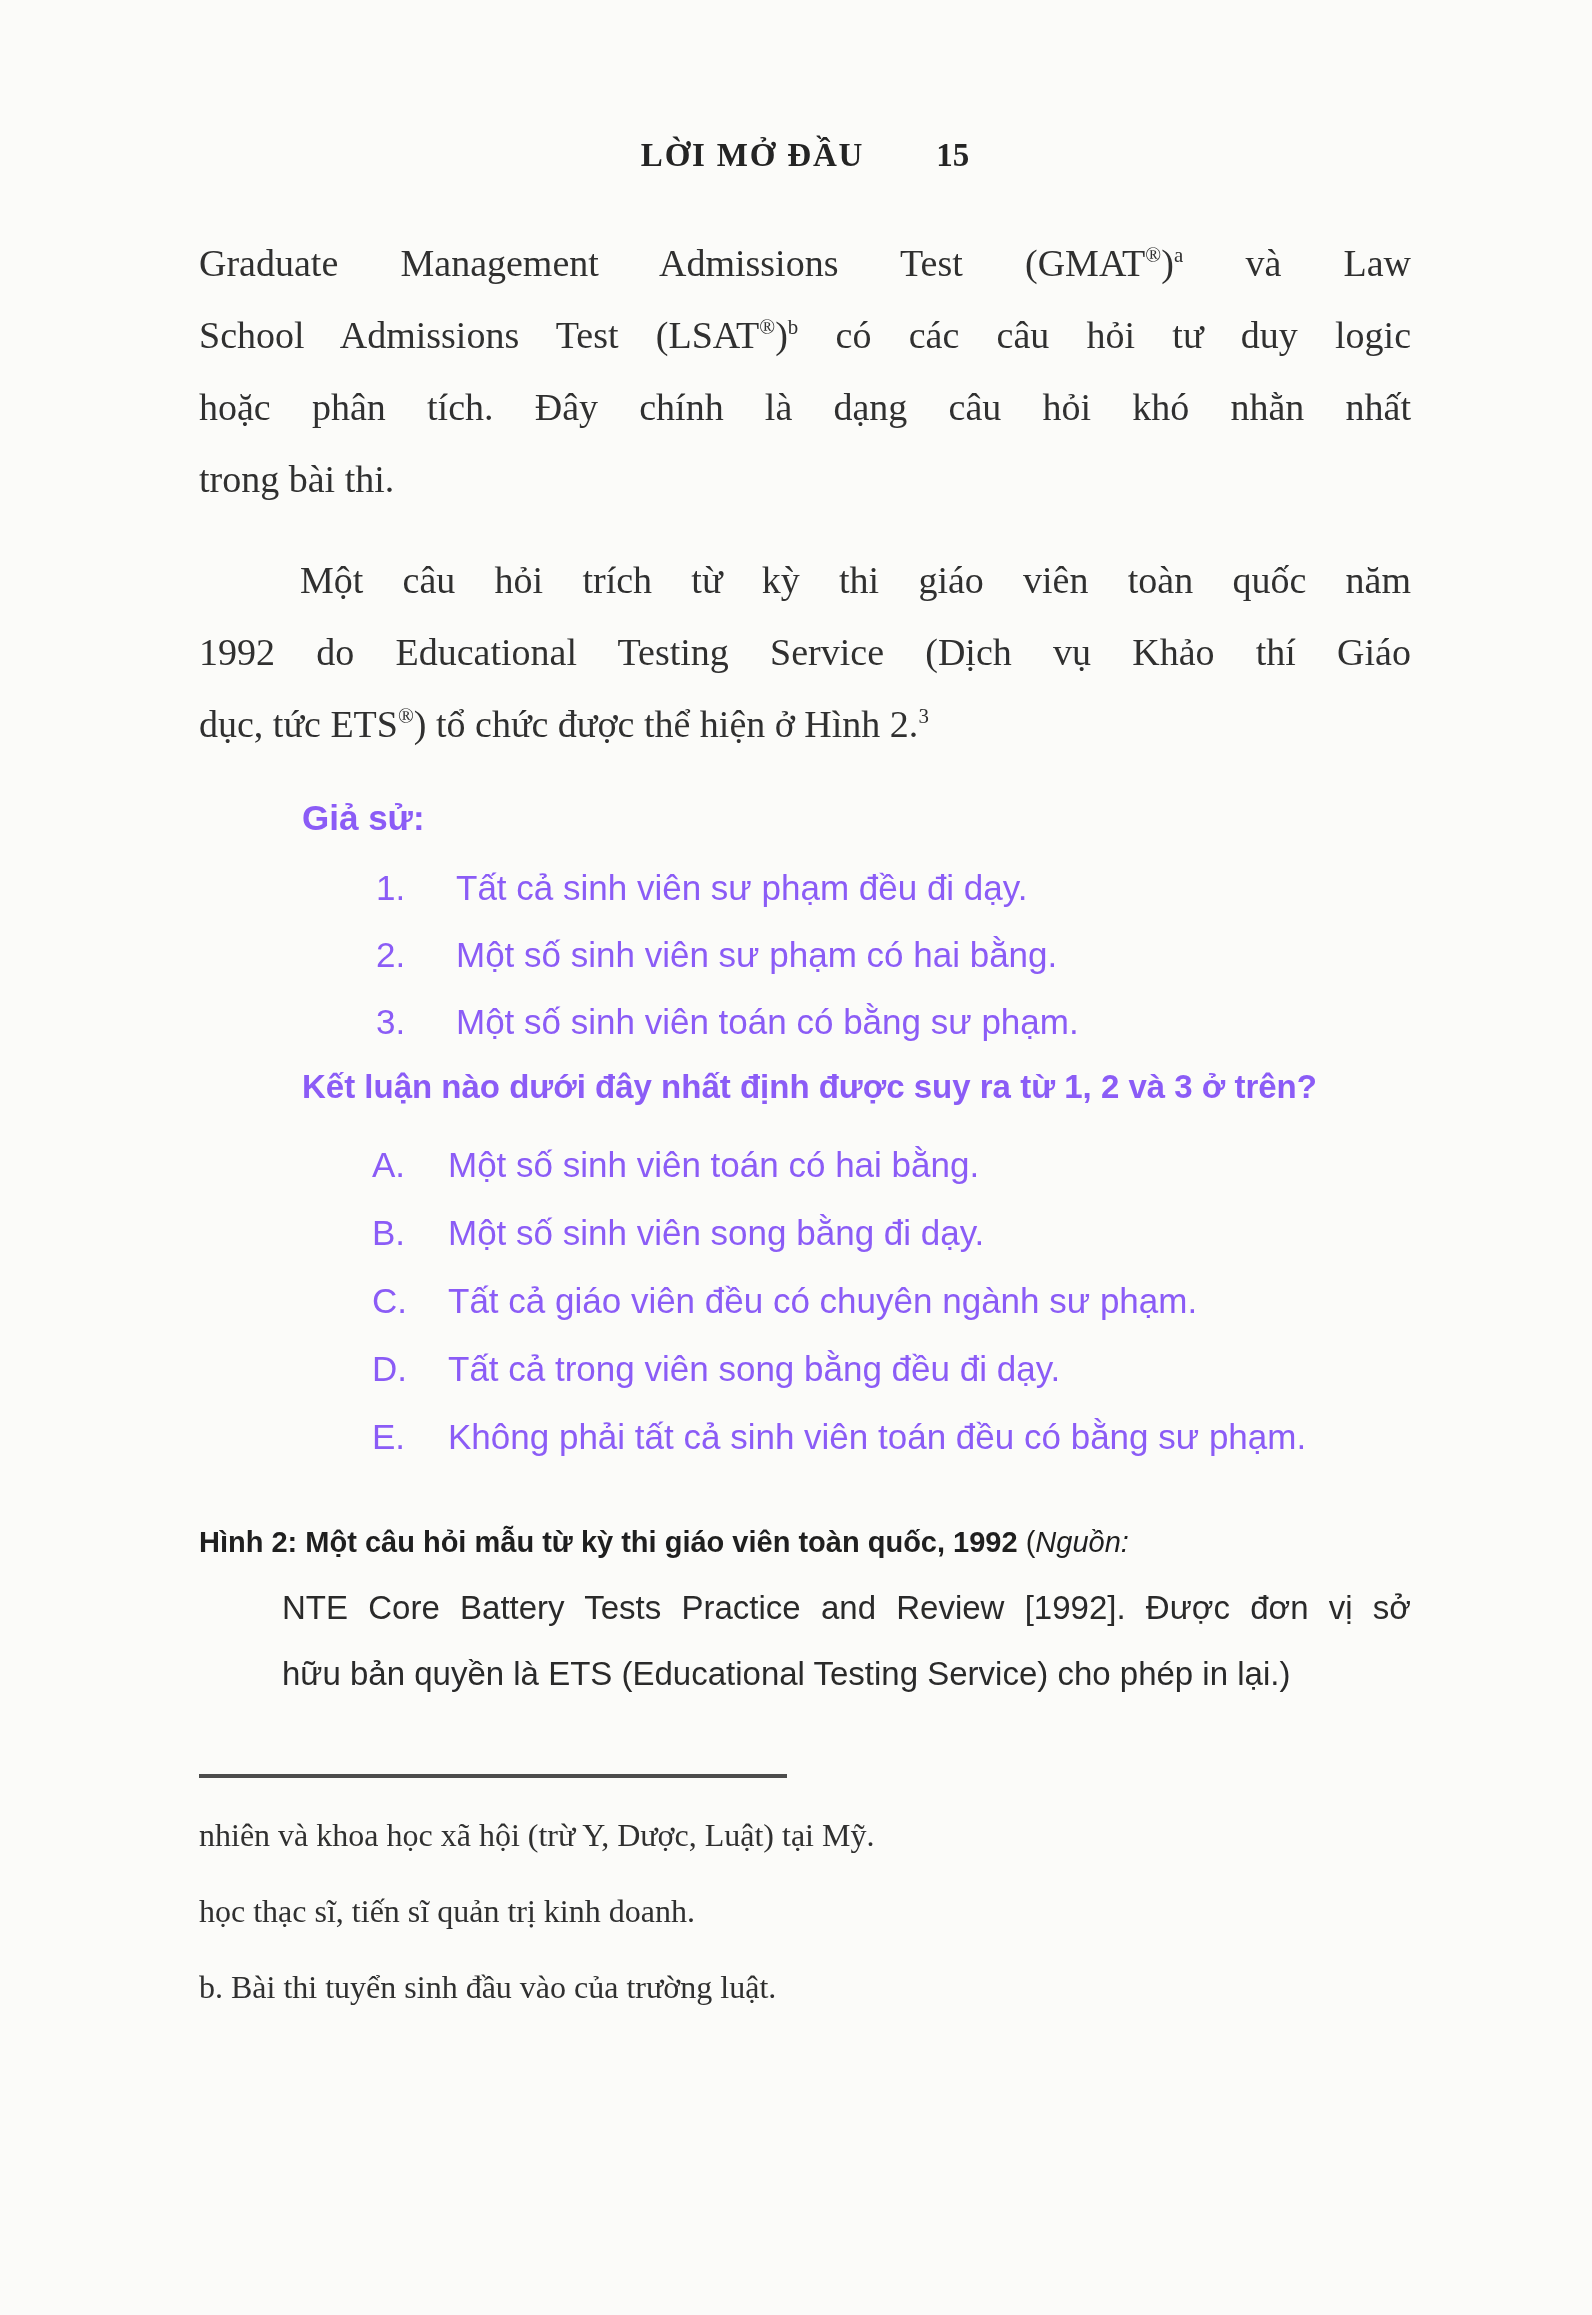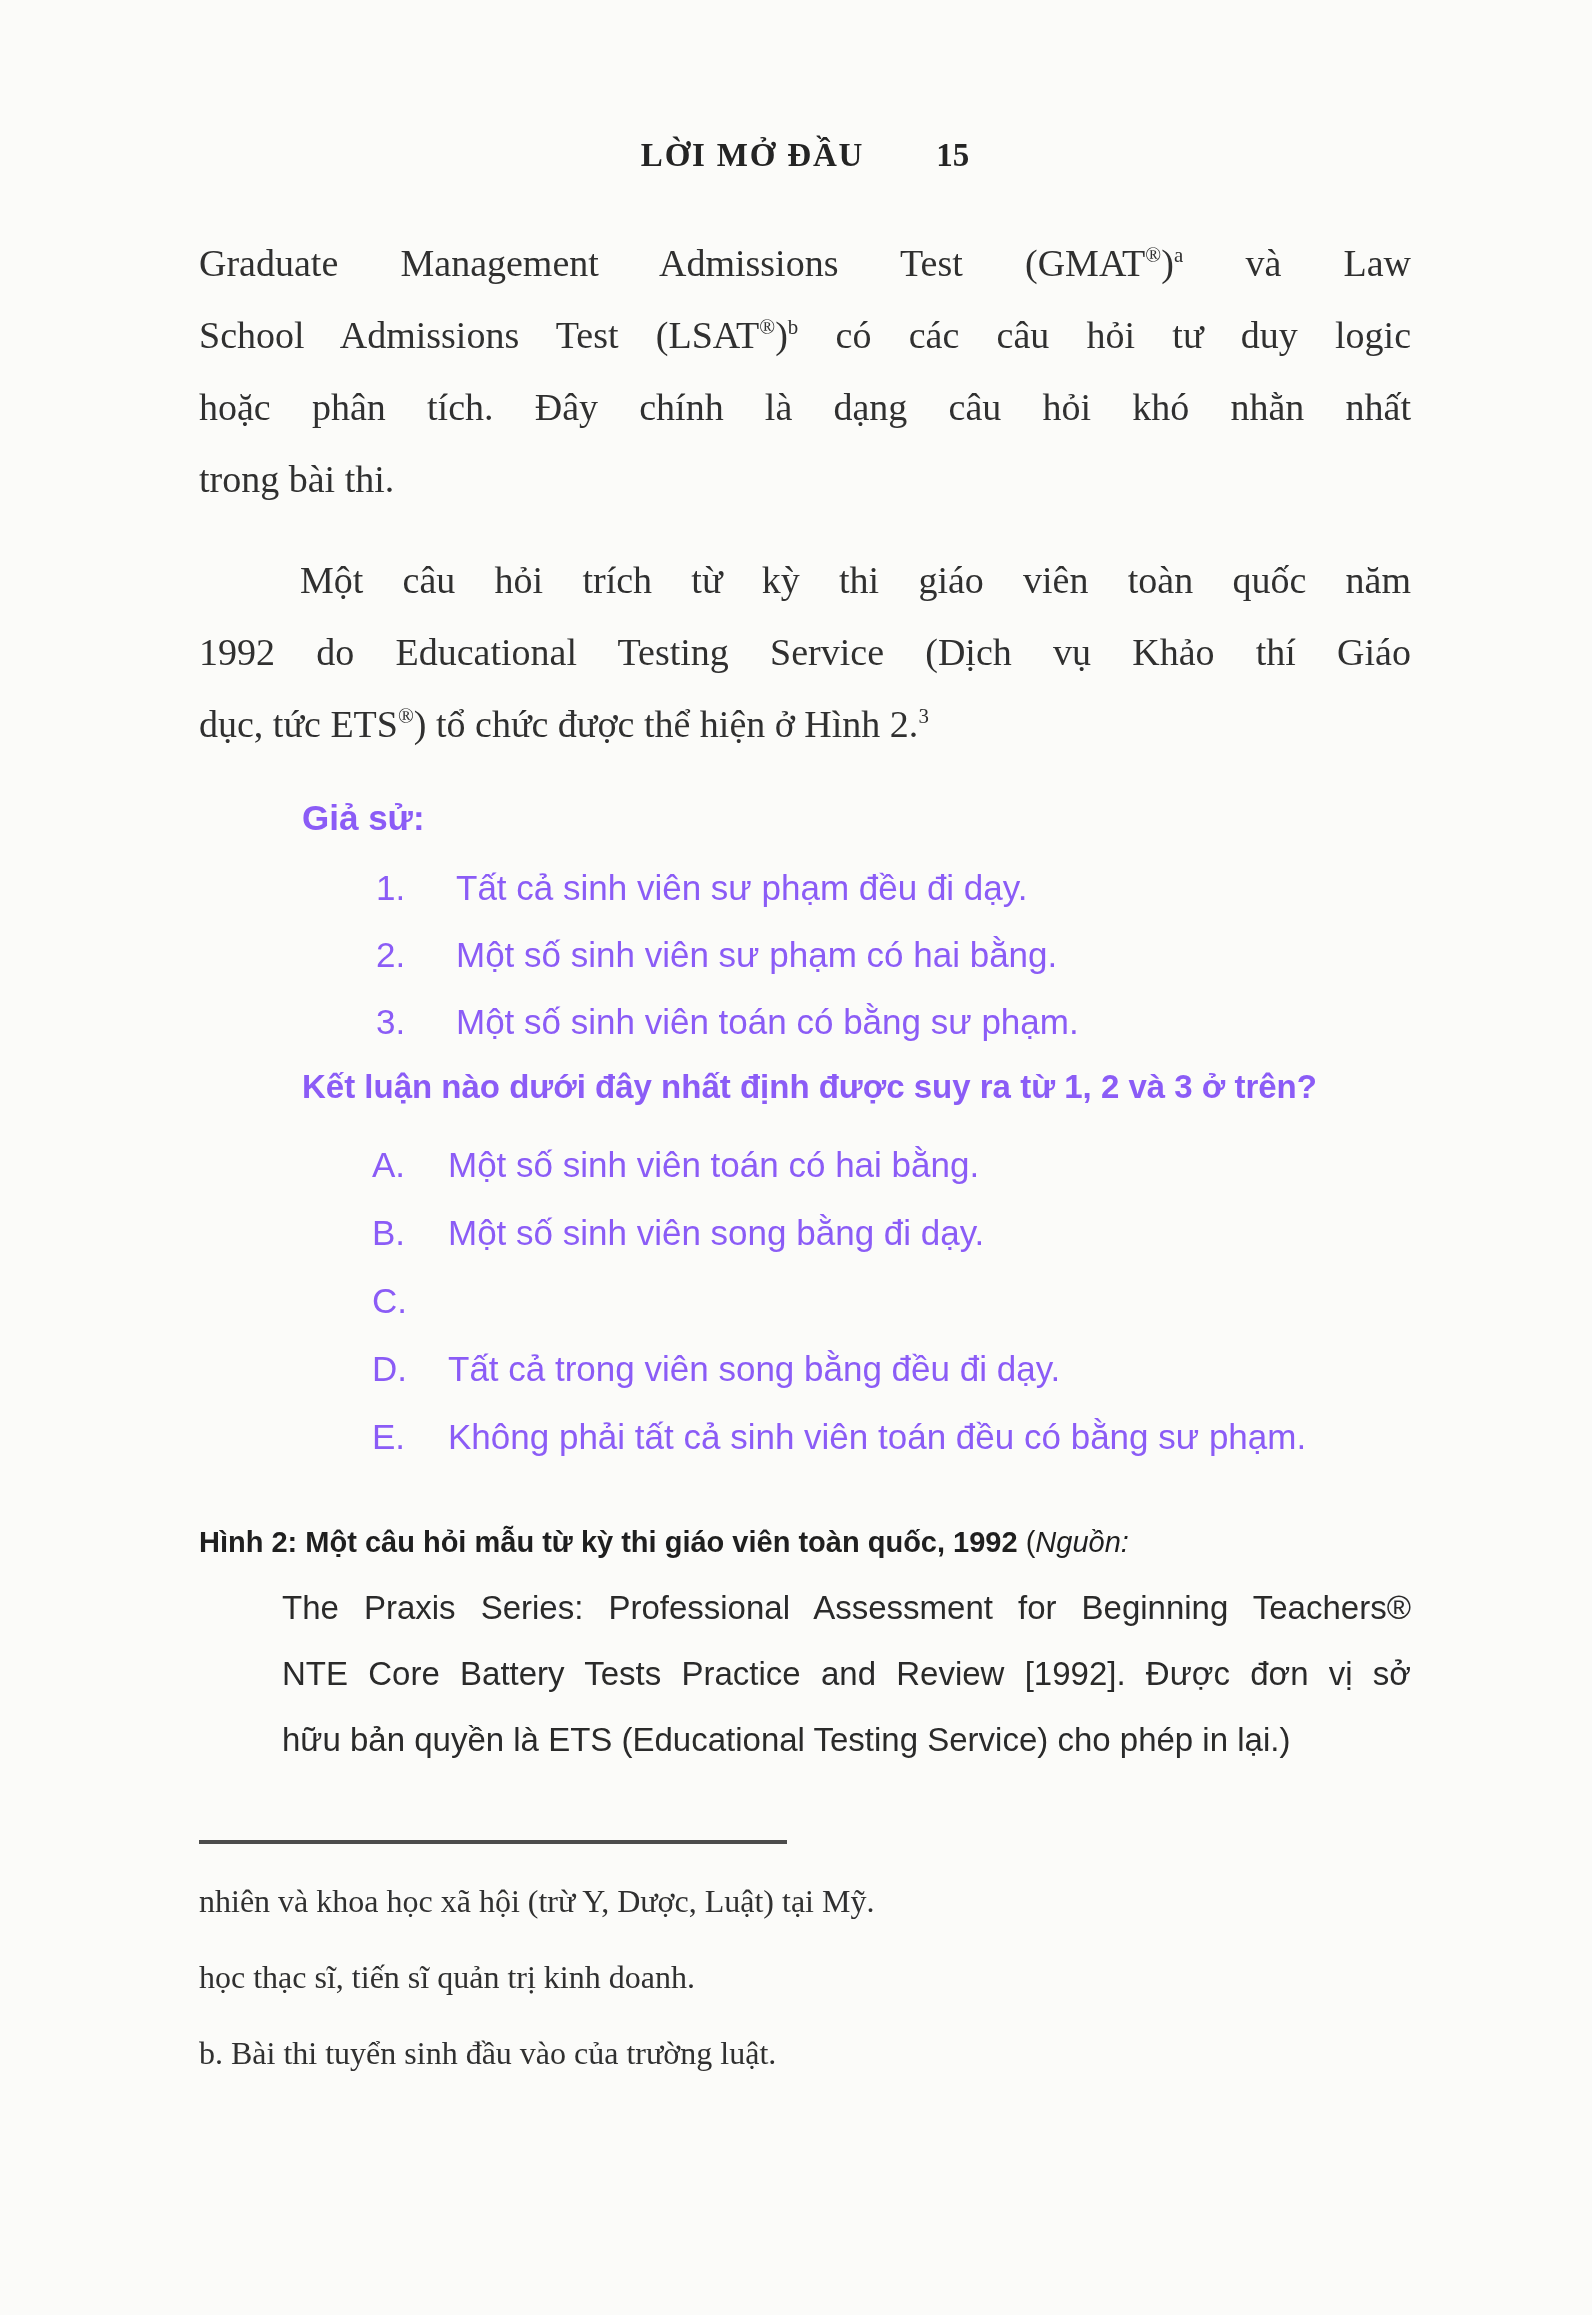--- a/index.html
+++ b/index.html
@@ -145,35 +145,35 @@
       <div class="opt-row">
           <span class="opt-letter">A.</span>
           <span class="opt-text">Một số sinh viên toán có hai bằng.</span>
         </div>
       <div class="opt-row">
           <span class="opt-letter">B.</span>
           <span class="opt-text">Một số sinh viên song bằng đi dạy.</span>
         </div>
       <div class="opt-row">
           <span class="opt-letter">C.</span>
+          <span class="opt-text">Tất cả giáo viên đều có chuyên ngành sư phạm.</span>
         </div>
       <div class="opt-row">
           <span class="opt-letter">D.</span>
           <span class="opt-text">Tất cả trong viên song bằng đều đi dạy.</span>
         </div>
       <div class="opt-row">
           <span class="opt-letter">E.</span>
           <span class="opt-text">Không phải tất cả sinh viên toán đều có bằng sư phạm.</span>
         </div>
     </div>
   </div>
 
   <div class="caption">
     <div class="cap-line1"><span class="cap-bold">Hình 2: Một câu hỏi mẫu từ kỳ thi giáo viên toàn quốc, 1992</span><span> (</span><span class="cap-italic">Nguồn:</span></div>
-    <div class="cap-cont cap-just">The Praxis Series: Professional Assessment for Beginning Teachers®</div>
     <div class="cap-cont cap-just">NTE Core Battery Tests Practice and Review [1992]. Được đơn vị sở</div>
     <div class="cap-cont">hữu bản quyền là ETS (Educational Testing Service) cho phép in lại.)</div>
   </div>
 
   <div class="rule"></div>
 
   <div class="footnotes">
     <div class="fn fn-first">nhiên và khoa học xã hội (trừ Y, Dược, Luật) tại Mỹ.</div>
     <div class="fn">
       <div class="line">học thạc sĩ, tiến sĩ quản trị kinh doanh.</div>

